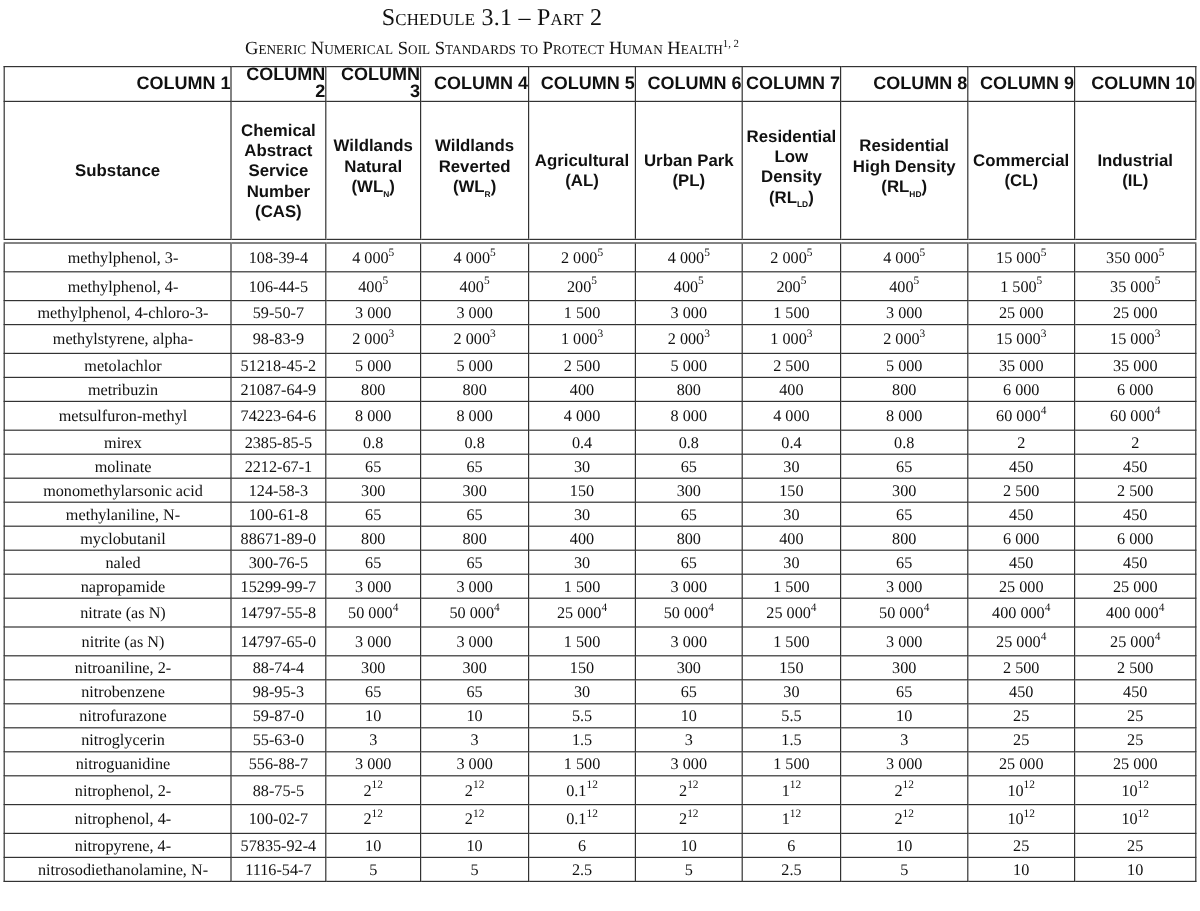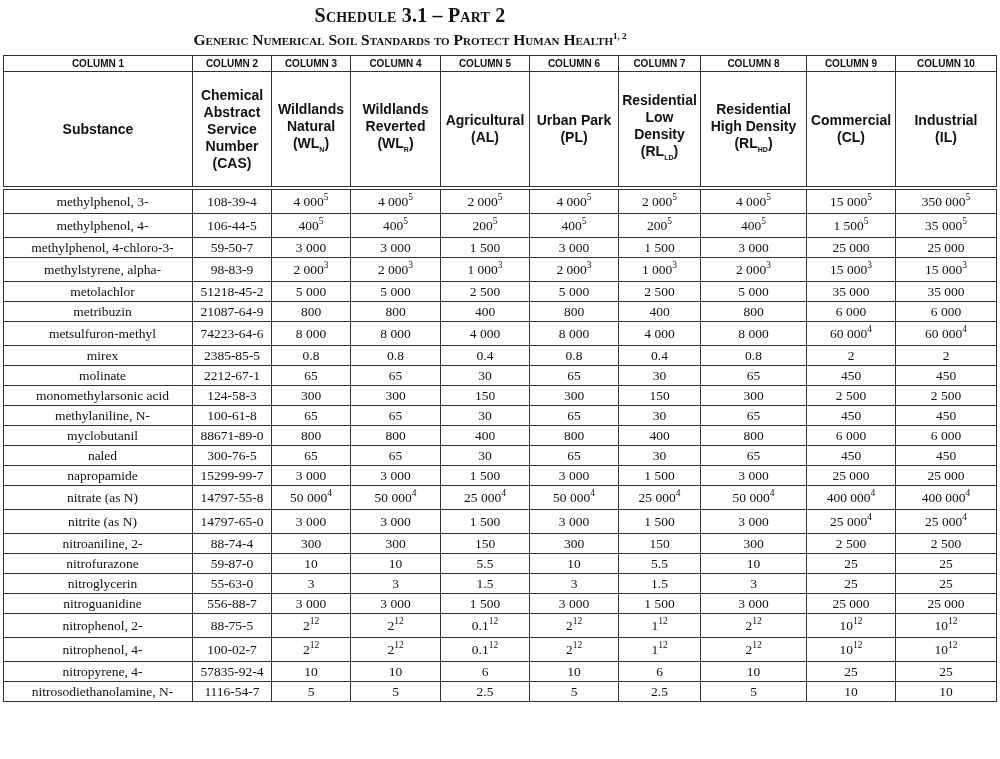--- a/index.html
+++ b/index.html
@@ -1,33 +1,33 @@
 <!DOCTYPE html>
 <html><head>
 <meta charset="utf-8">
 <style>
   html, body { margin: 0; padding: 0; background: #ffffff; }
   body { width: 1000px; height: 759px; position: relative; overflow: hidden; color: #111; }
   .title {
     position: absolute; left: 0; width: 820px; text-align: center;
-    font-family: "Liberation Serif", serif; font-weight: bold; color: #111;
+    font-family: "Liberation Serif", serif; font-weight: normal; color: #111;
     font-variant: small-caps;
   }
   #title1 { top: 4px; font-size: 20px; letter-spacing: 0.2px; }
   #title2 { top: 31px; font-size: 15.5px; }
   #title2 sup { font-size: 9px; font-variant: normal; }
   table {
     position: absolute; left: 3px; top: 55px;
     border-collapse: collapse; table-layout: fixed; width: 993px;
   }
   td, th { border: 1.5px solid #333; padding: 0; text-align: center; }
   th {
     font-family: "Liberation Sans", sans-serif; font-weight: bold; color: #111;
   }
-  .colnum th { font-size: 10px; height: 15px; line-height: 14px; }
+  .colnum th { font-size: 15px; height: 15px; line-height: 14px; text-align: right; }
   .colname th { font-size: 14px; line-height: 17px; height: 114px; border-bottom: 4px double #333; }
   .colname th sub { font-size: 7px; }
   td {
     font-family: "Liberation Serif", serif; font-size: 13.5px; color: #111;
     height: 19px; line-height: 17px;
   }
   td.sub { text-align: center; padding-left: 9px; }
   td sup { font-size: 9.5px; vertical-align: 6px; line-height: 0; }
   tr.tall td { height: 23px; }
 </style>
@@ -312,20 +312,32 @@
         <td><span>300</span></td>
         <td><span>300</span></td>
         <td><span>150</span></td>
         <td><span>300</span></td>
         <td><span>150</span></td>
         <td><span>300</span></td>
         <td><span>2 500</span></td>
         <td><span>2 500</span></td>
       </tr>
       <tr>
+        <td class="sub">nitrobenzene</td>
+        <td>98-95-3</td>
+        <td><span>65</span></td>
+        <td><span>65</span></td>
+        <td><span>30</span></td>
+        <td><span>65</span></td>
+        <td><span>30</span></td>
+        <td><span>65</span></td>
+        <td><span>450</span></td>
+        <td><span>450</span></td>
+      </tr>
+      <tr>
         <td class="sub">nitrofurazone</td>
         <td>59-87-0</td>
         <td><span>10</span></td>
         <td><span>10</span></td>
         <td><span>5.5</span></td>
         <td><span>10</span></td>
         <td><span>5.5</span></td>
         <td><span>10</span></td>
         <td><span>25</span></td>
         <td><span>25</span></td>

